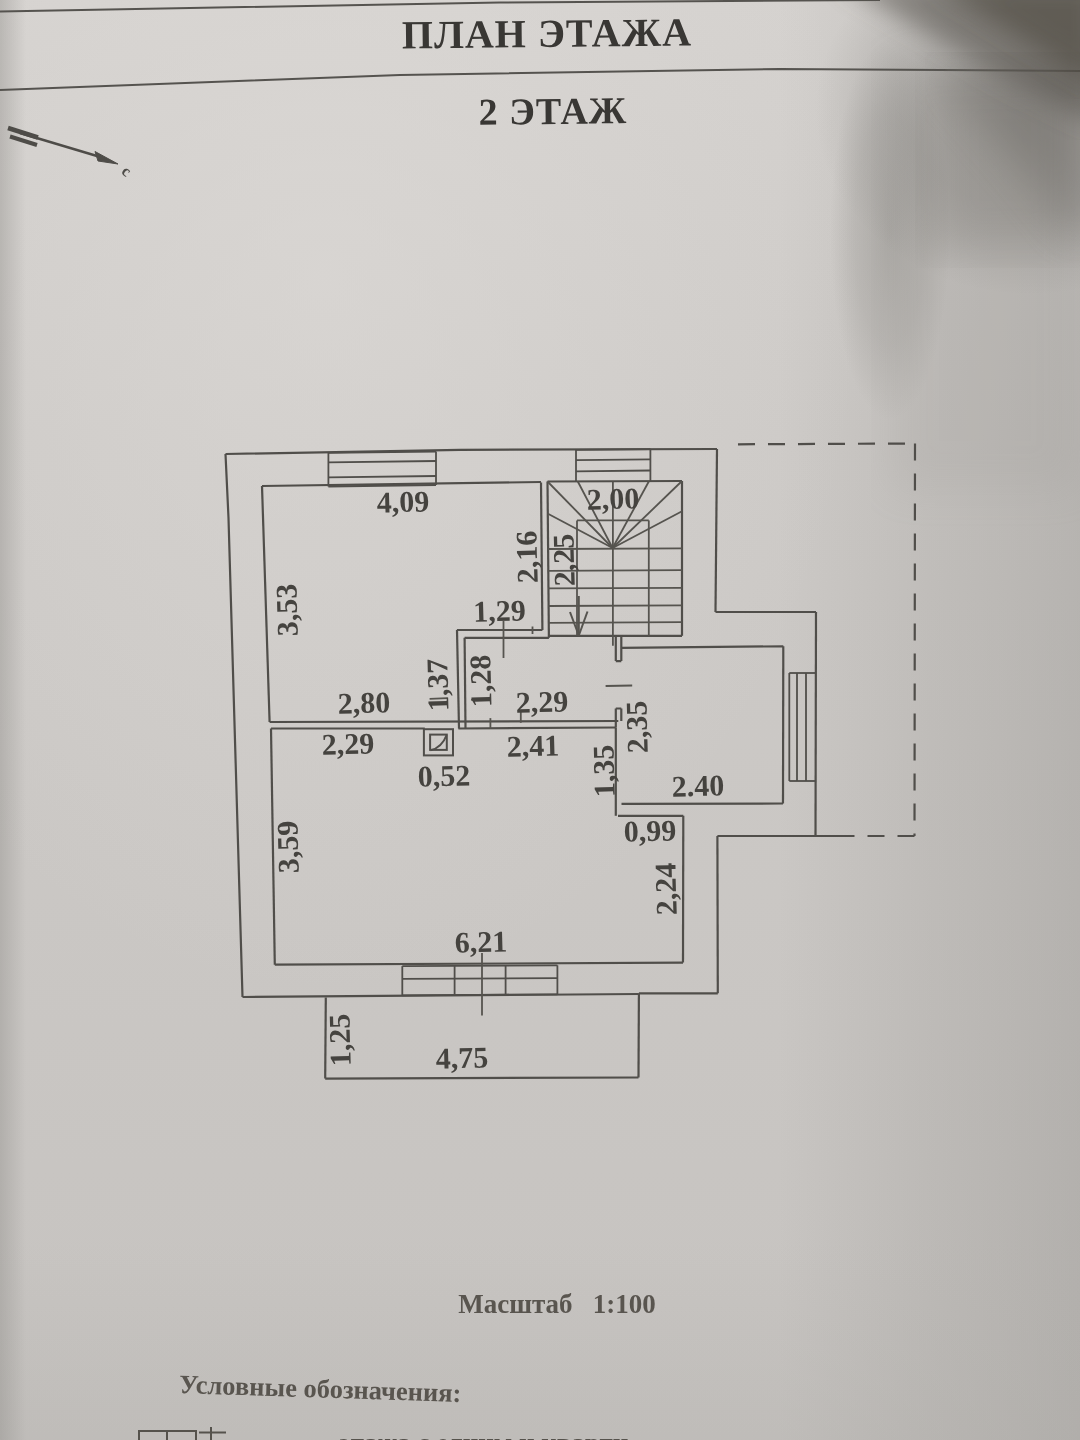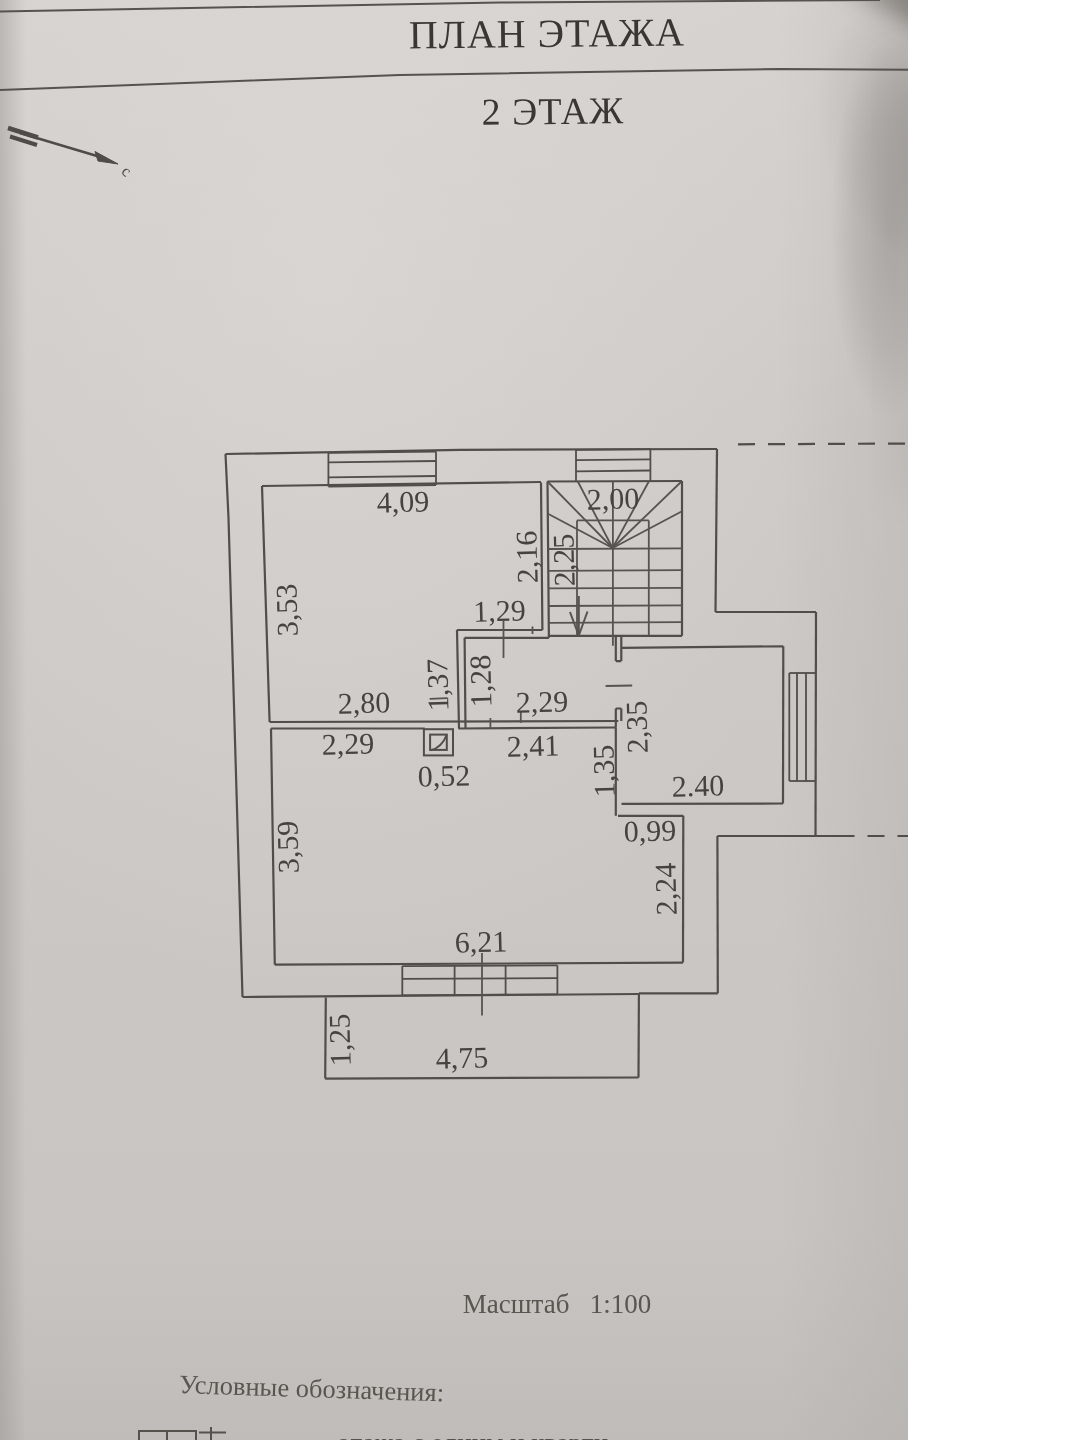--- a/index.html
+++ b/index.html
@@ -1,18 +1,18 @@
 <!DOCTYPE html>
 <html><head>
 <meta charset="utf-8">
 <style>
   html,body{margin:0;padding:0;}
-  .page{position:relative;width:908px;height:1440px;overflow:hidden;
+  .page{position:relative;width:1080px;height:1440px;overflow:hidden;
     background-color:#cac7c4;
-    font-family:"Liberation Serif", serif;}
+    font-family:"Liberation Serif", serif;font-weight:bold;}
   svg{position:absolute;left:0;top:0;filter:blur(0.45px);}
 </style>
 </head>
 <body>
 <div class="page">
 <svg width="1080" height="1440" viewBox="0 0 1080 1440">
   <defs>
     <linearGradient id="gpaper" x1="0" y1="0" x2="0" y2="1">
       <stop offset="0" stop-color="#d5d2cf"></stop>
       <stop offset="0.10" stop-color="#d2cfcc"></stop>

